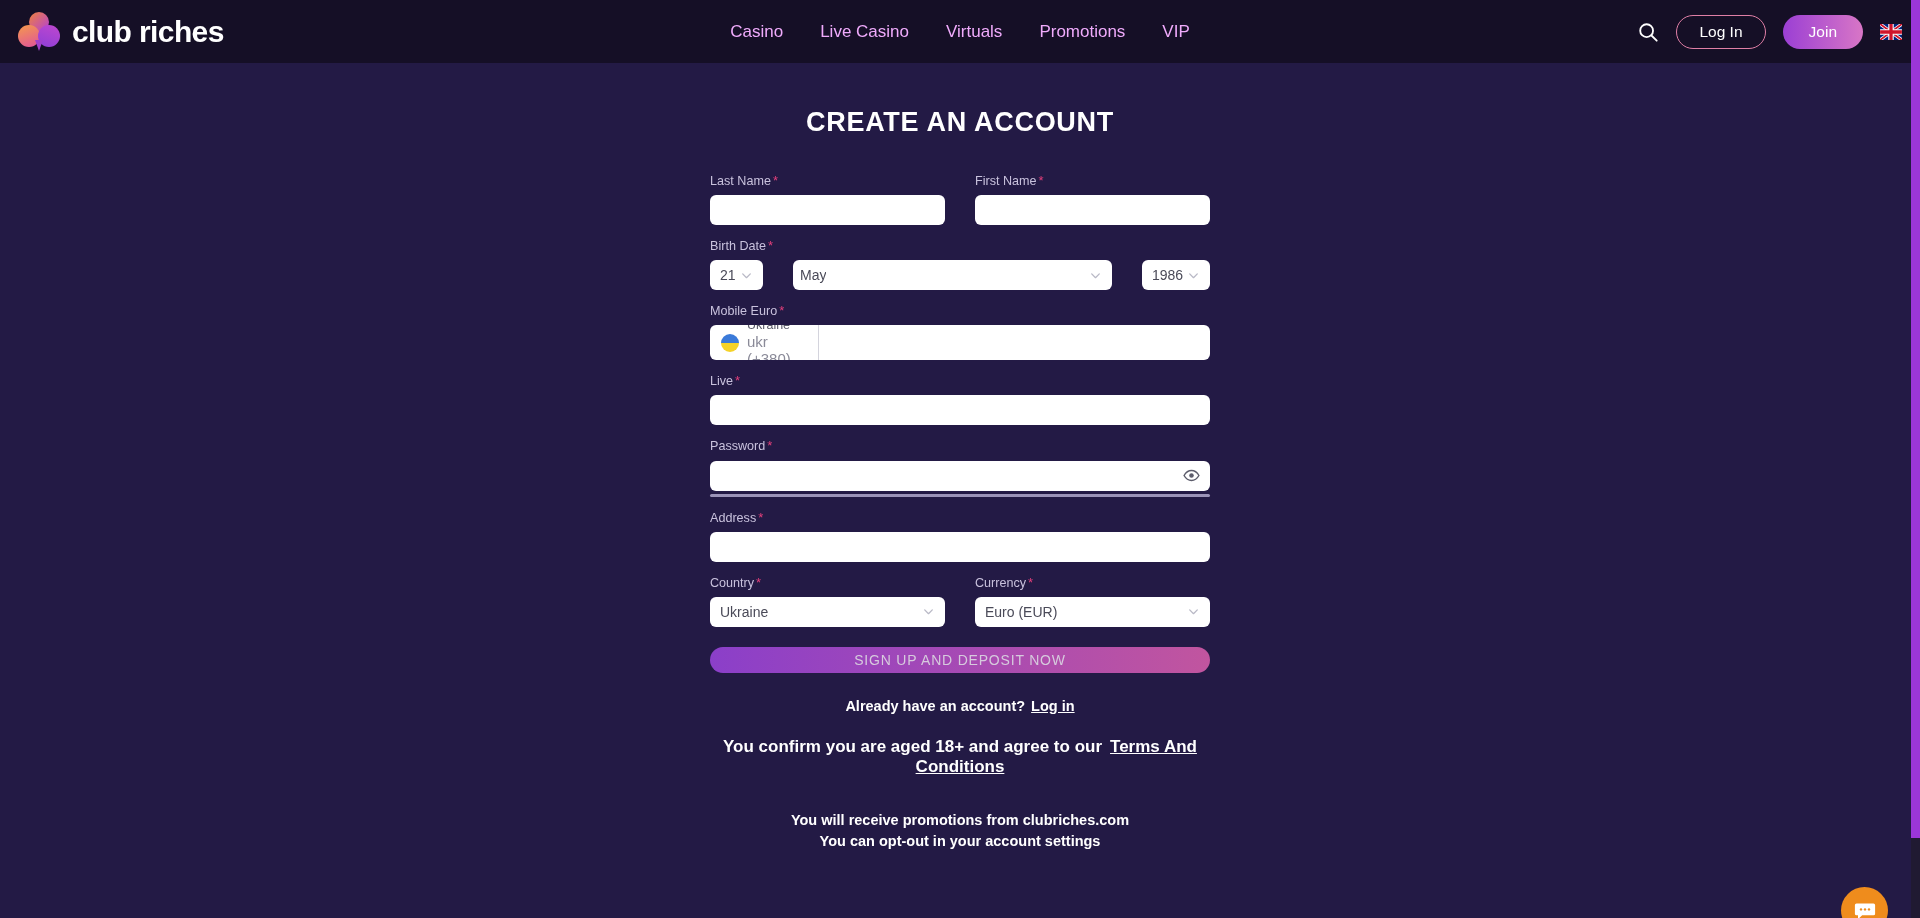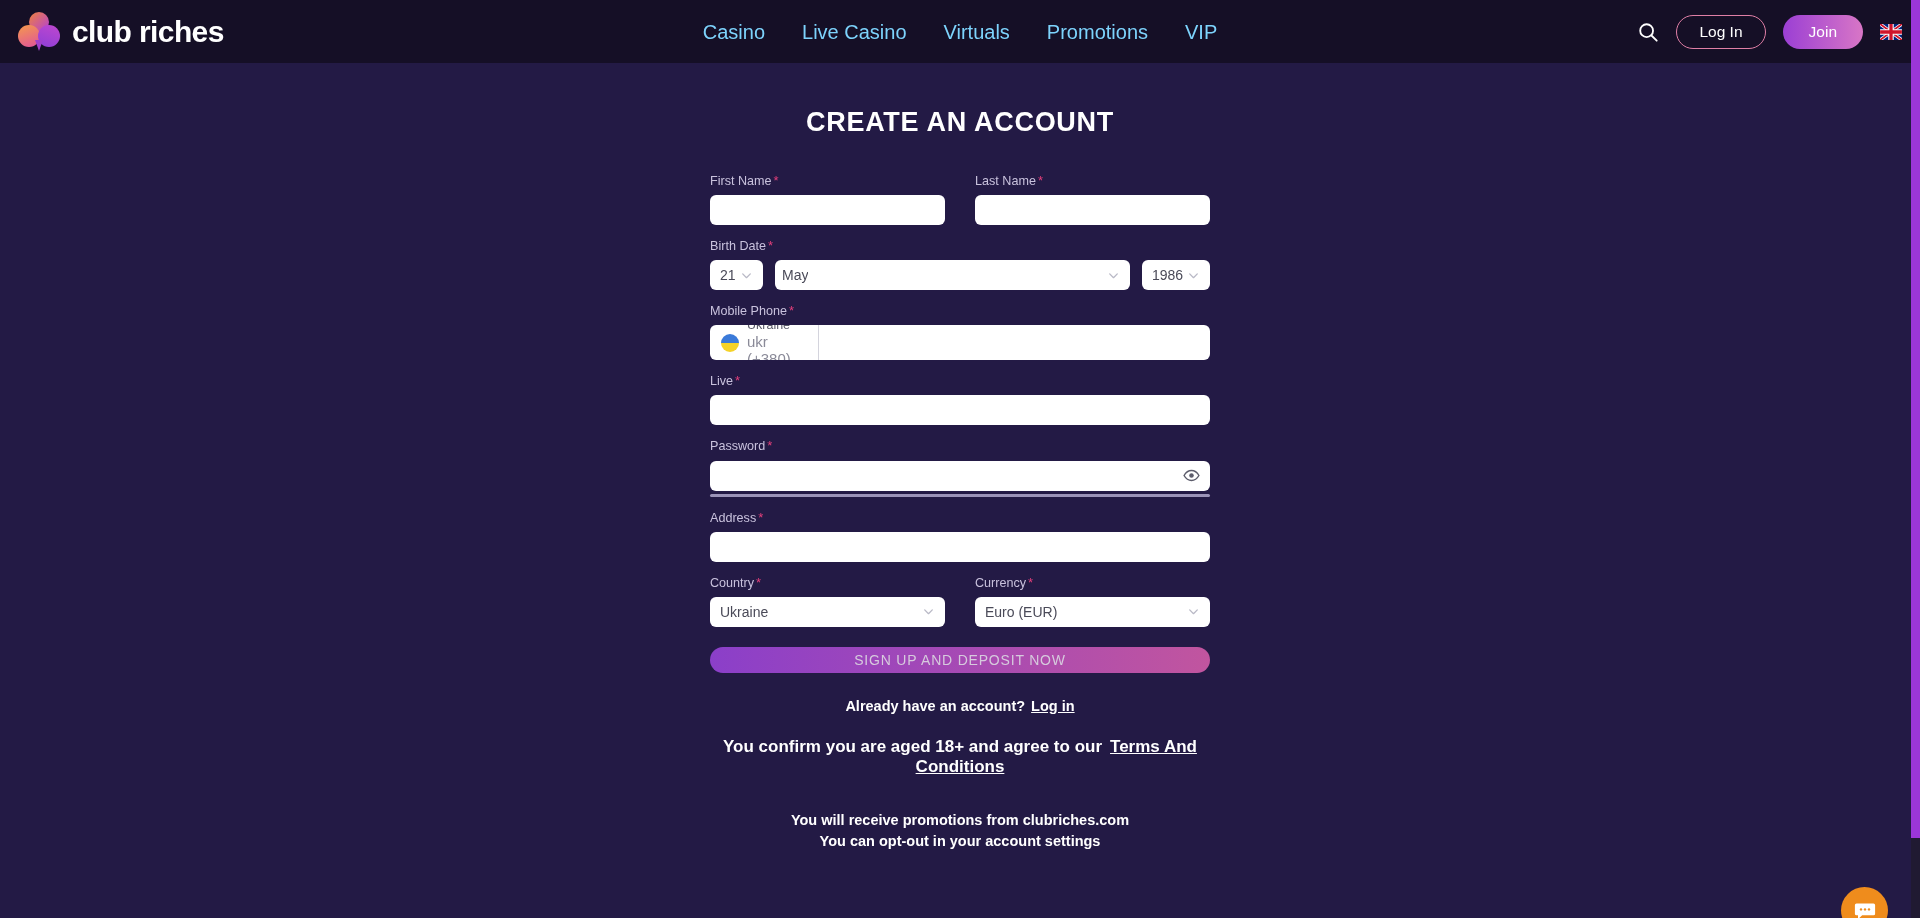--- a/index.html
+++ b/index.html
@@ -78,22 +78,22 @@
 
   .nav {
     position: absolute;
     left: 50%;
     transform: translateX(-50%);
     display: flex;
     align-items: center;
     gap: 37px;
   }
   .nav-item {
-    font-size: 20px;
-    color: #7dd3fc;
+    font-size: 17px;
+    color: #f0abfc;
     white-space: nowrap;
     cursor: pointer;
     line-height: 1;
   }
 
   .header-right {
     margin-left: auto;
     display: flex;
     align-items: center;
     gap: 17px;
@@ -214,21 +214,21 @@
   .chev {
     margin-left: auto;
     width: 13px; height: 13px;
     flex: none;
     display: block;
   }
 
   
   .birth-row {
     display: flex;
-    gap: 12px;
+    gap: 30px;
   }
   .sel-day { width: 53px; }
   .sel-month { flex: 1; padding-left: 7px; }
   .sel-year { width: 68px; }
 
   
   .phone-wrap {
     display: flex;
     align-items: stretch;
     background: #ffffff;
@@ -429,27 +429,27 @@
 <div class="page">
 
   <h1 class="page-title">CREATE AN ACCOUNT</h1>
 
   <form class="form">
 
     
     <div class="row">
       <div class="col">
         <div class="field-label">
-          <span>First Name</span><span class="req">*</span>
+          <span>Last Name</span><span class="req">*</span>
         </div>
         <input class="input" type="text" value="" style="">
       </div>
       <div class="col">
         <div class="field-label">
-          <span>Last Name</span><span class="req">*</span>
+          <span>First Name</span><span class="req">*</span>
         </div>
         <input class="input" type="text" value="" style="">
       </div>
     </div>
 
     
     <div class="block">
       <div class="field-label">
         <span>Birth Date</span><span class="req">*</span>
       </div>
@@ -471,21 +471,21 @@
           <svg class="chev" viewBox="0 0 24 24" fill="none" stroke="#b9b9c6" stroke-width="2.4">
             <polyline points="5,9 12,16 19,9" stroke-linecap="round" stroke-linejoin="round"></polyline>
           </svg>
         </div>
       </div>
     </div>
 
     
     <div class="block">
       <div class="field-label">
-        <span>Mobile Phone</span><span class="req">*</span>
+        <span>Mobile Euro</span><span class="req">*</span>
       </div>
       <div class="phone-wrap">
         <div class="phone-country">
           <span class="flag-ua"></span>
           <span class="phone-country-text">
             <span class="phone-country-name" style="display:block">Ukraine</span>
             <span class="phone-country-code" style="display:block">ukr (+380)</span>
           </span>
         </div>
         <input class="phone-input" type="tel" value="" style="">

